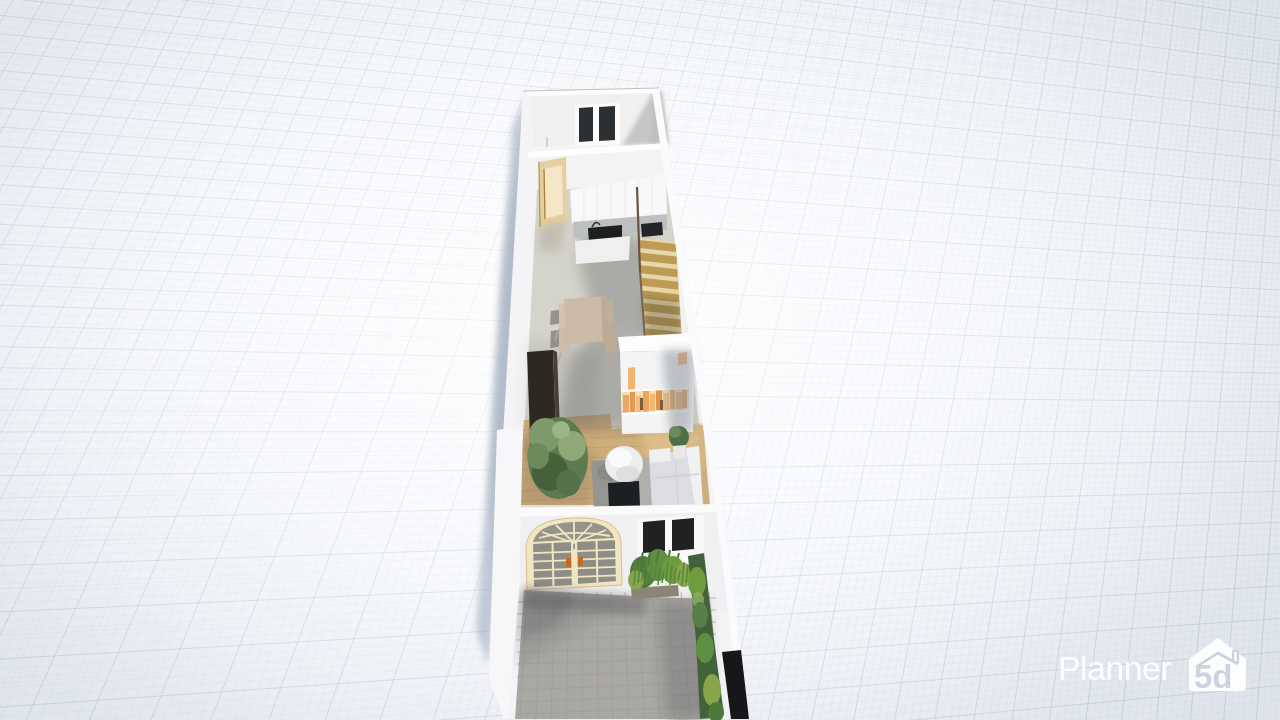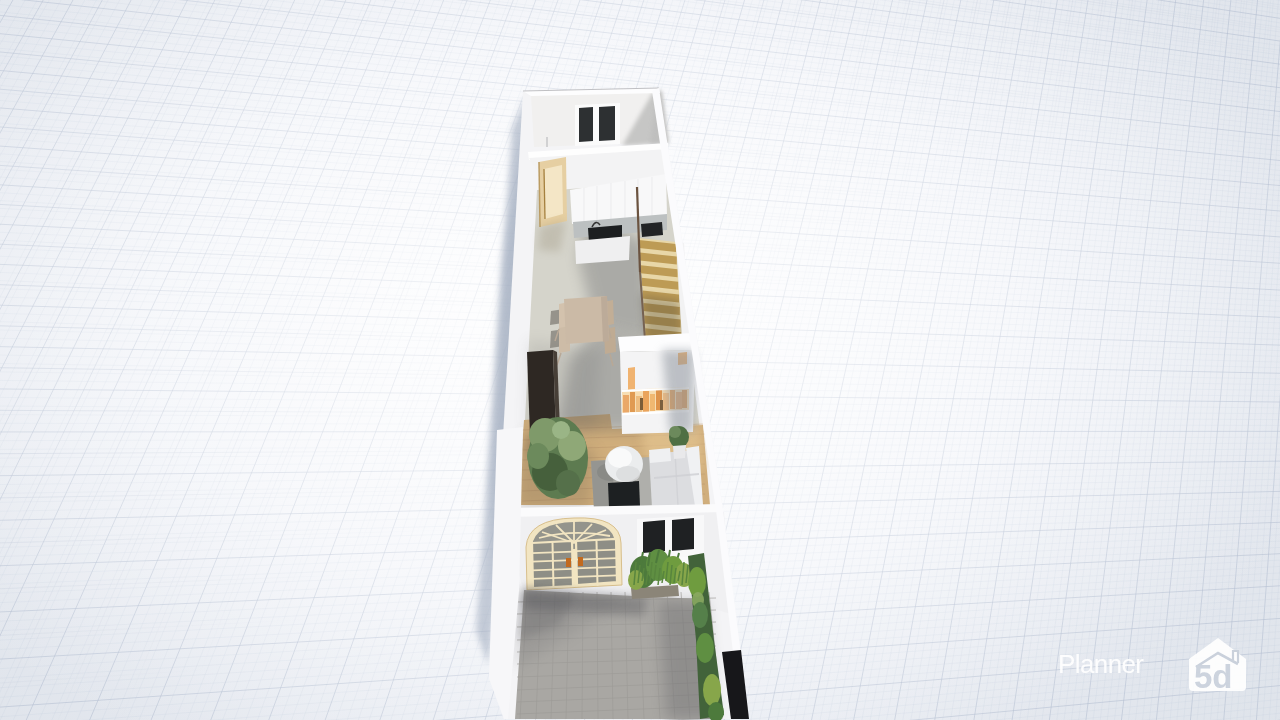--- a/index.html
+++ b/index.html
@@ -1,19 +1,19 @@
 <!DOCTYPE html>
 <html><head><meta charset="utf-8">
 <style>
 html,body{margin:0;padding:0;background:#e8ebf1}
 #stage{position:relative;width:1280px;height:720px;overflow:hidden;font-family:"Liberation Sans",sans-serif}
 .bgGrad{position:absolute;inset:0;background:radial-gradient(ellipse 920px 620px at 600px 330px,#fdfdfe 0%,#f2f4f9 45%,#e3e7ee 78%,#dee3ea 100%)}
 .fade{position:absolute;inset:0;background:radial-gradient(ellipse 800px 500px at 580px 320px,rgba(255,255,255,.75) 0%,rgba(255,255,255,.38) 55%,rgba(255,255,255,0) 100%)}
 .logo{position:absolute;left:1058px;top:649px;color:#fff;opacity:.94}
-.logo .txt{position:absolute;left:0;top:0;font-size:26px;letter-spacing:-0.6px}
+.logo .txt{position:absolute;left:0;top:0;font-size:34px;letter-spacing:-0.6px}
 </style></head><body>
 <div id="stage">
 
 <div class="bgGrad"></div>
 
 <svg width="1280" height="720" style="position:absolute;left:0;top:0">
 <line x1="-635.8" y1="984.6" x2="85.8" y2="-226.4" stroke="#b2bdd0" stroke-width="1" opacity="0.55"></line>
 <line x1="-617.1" y1="982.3" x2="96.2" y2="-224.7" stroke="#c2cddc" stroke-width="0.7" opacity="0.30"></line>
 <line x1="-598.6" y1="980.1" x2="106.6" y2="-222.9" stroke="#c2cddc" stroke-width="0.7" opacity="0.30"></line>
 <line x1="-580.2" y1="977.9" x2="117.0" y2="-221.2" stroke="#c2cddc" stroke-width="0.7" opacity="0.30"></line>

